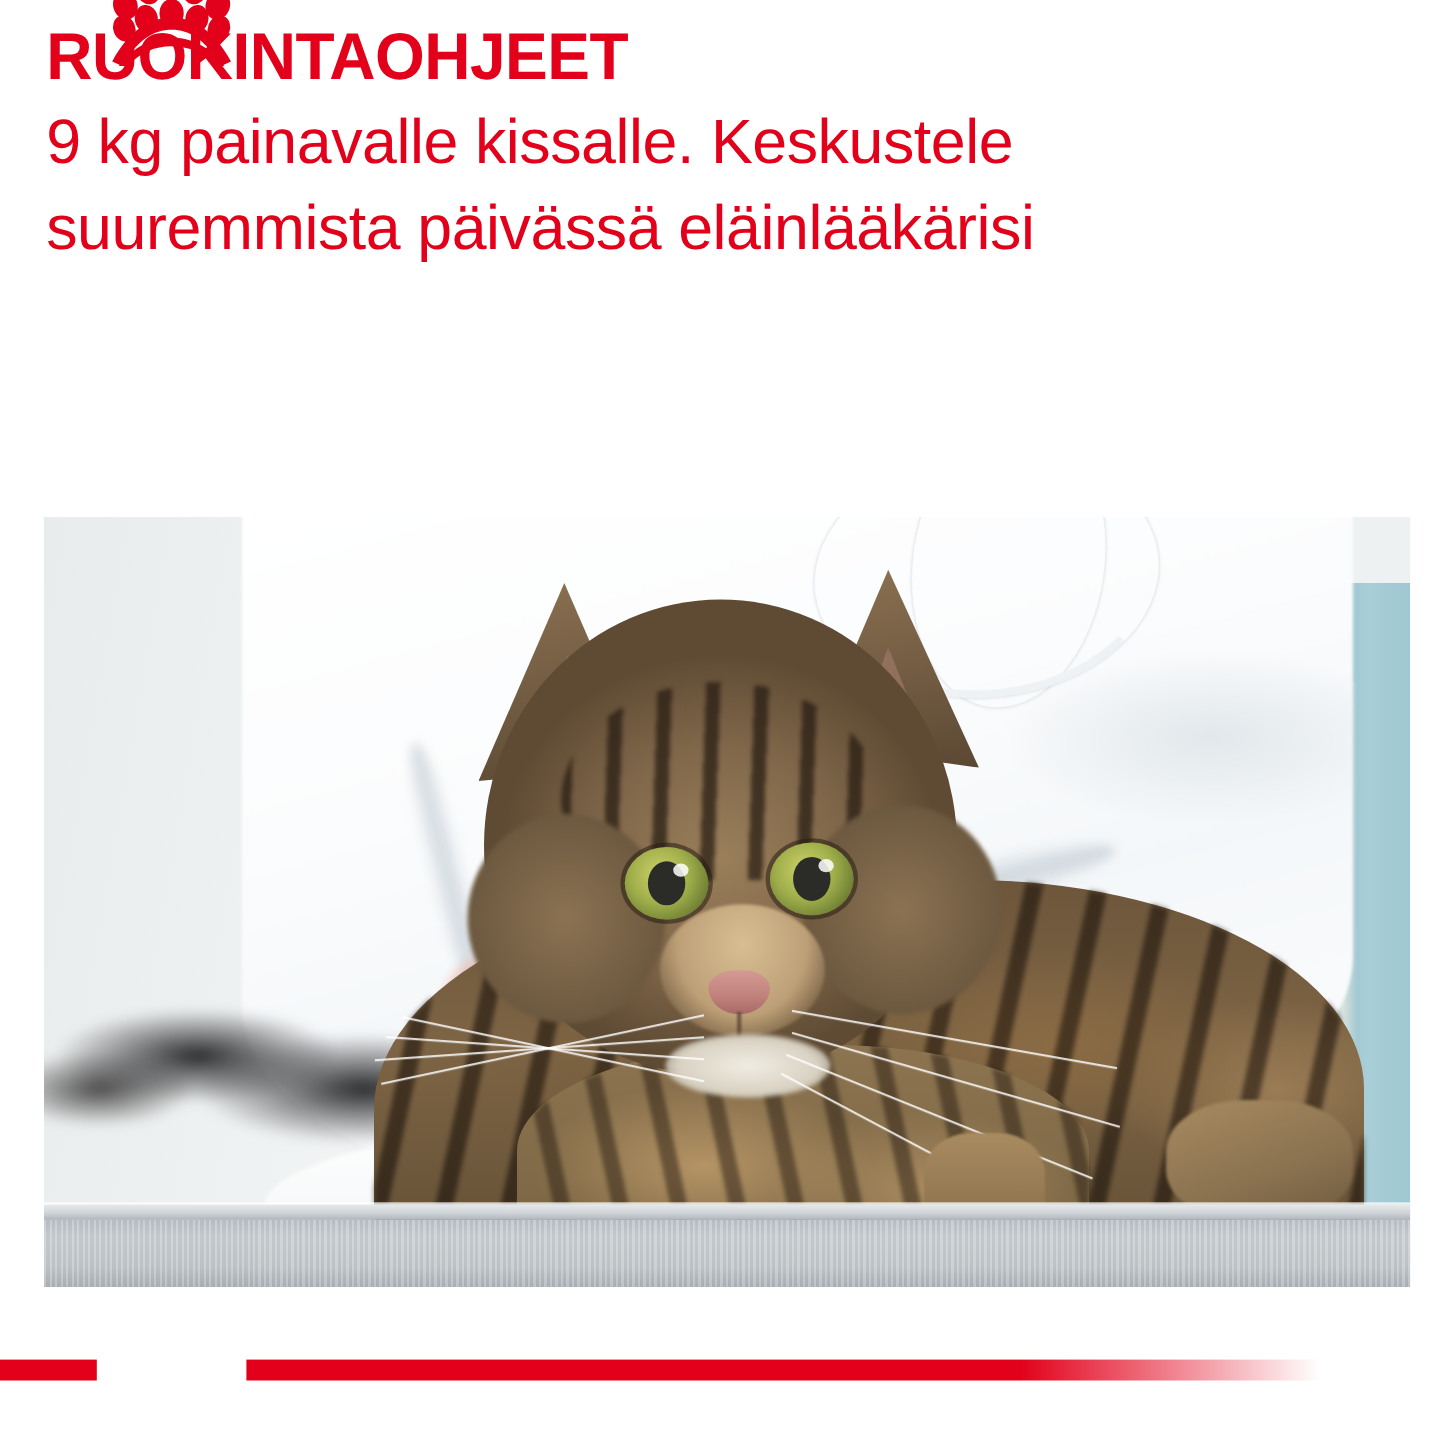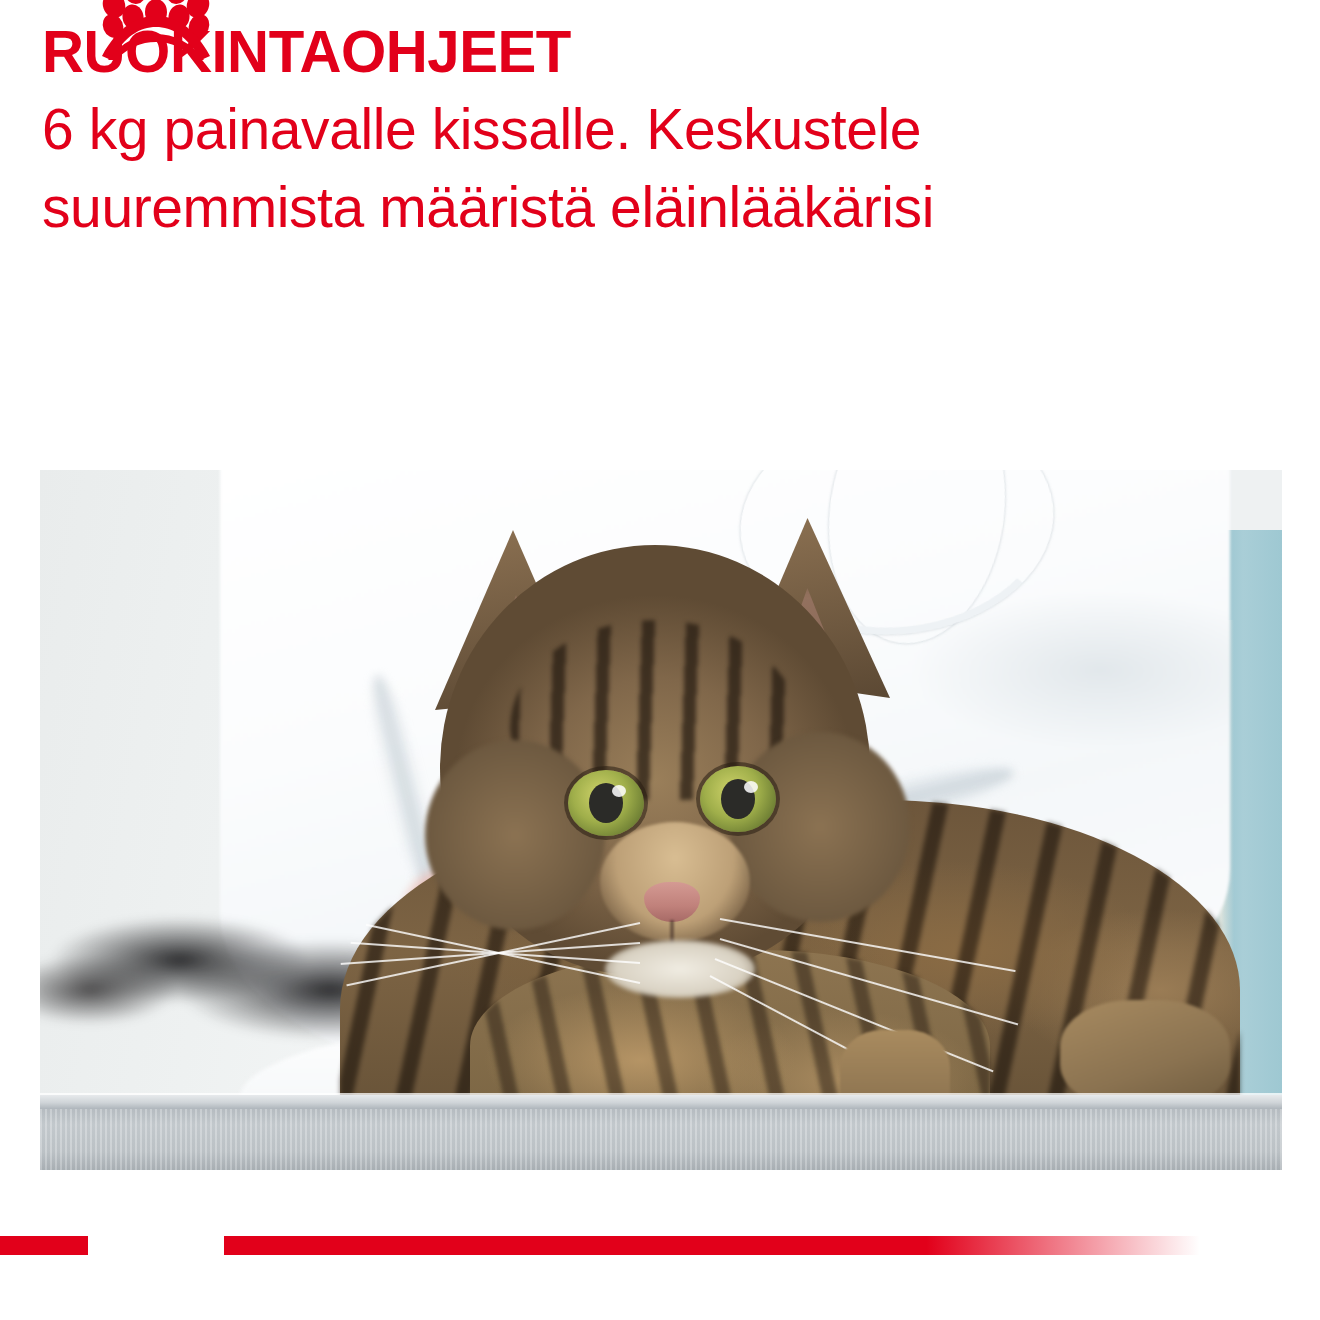--- a/index.html
+++ b/index.html
@@ -183,22 +183,22 @@
   .crown{position:absolute;left:88px;top:-40px;width:136px;height:100px;}
 </style>
 </head>
 <body>
 
 <div class="page">
 
   <div class="header">
     <div class="title">RUOKINTAOHJEET</div>
     <div class="body-copy">
-      <span class="ln">6 kg painavalle kissalle. Keskustele</span>
-      <span class="ln">suuremmista määristä eläinlääkärisi</span>
+      <span class="ln">9 kg painavalle kissalle. Keskustele</span>
+      <span class="ln">suuremmista päivässä eläinlääkärisi</span>
     </div>
   </div>
 
   <div class="photo">
     <div class="photo-inner">
 
       <div class="wall-left"></div>
       <div class="wall-left-band"></div>
       <div class="wall-teal"></div>
       <div class="wall-teal-strip"></div>

